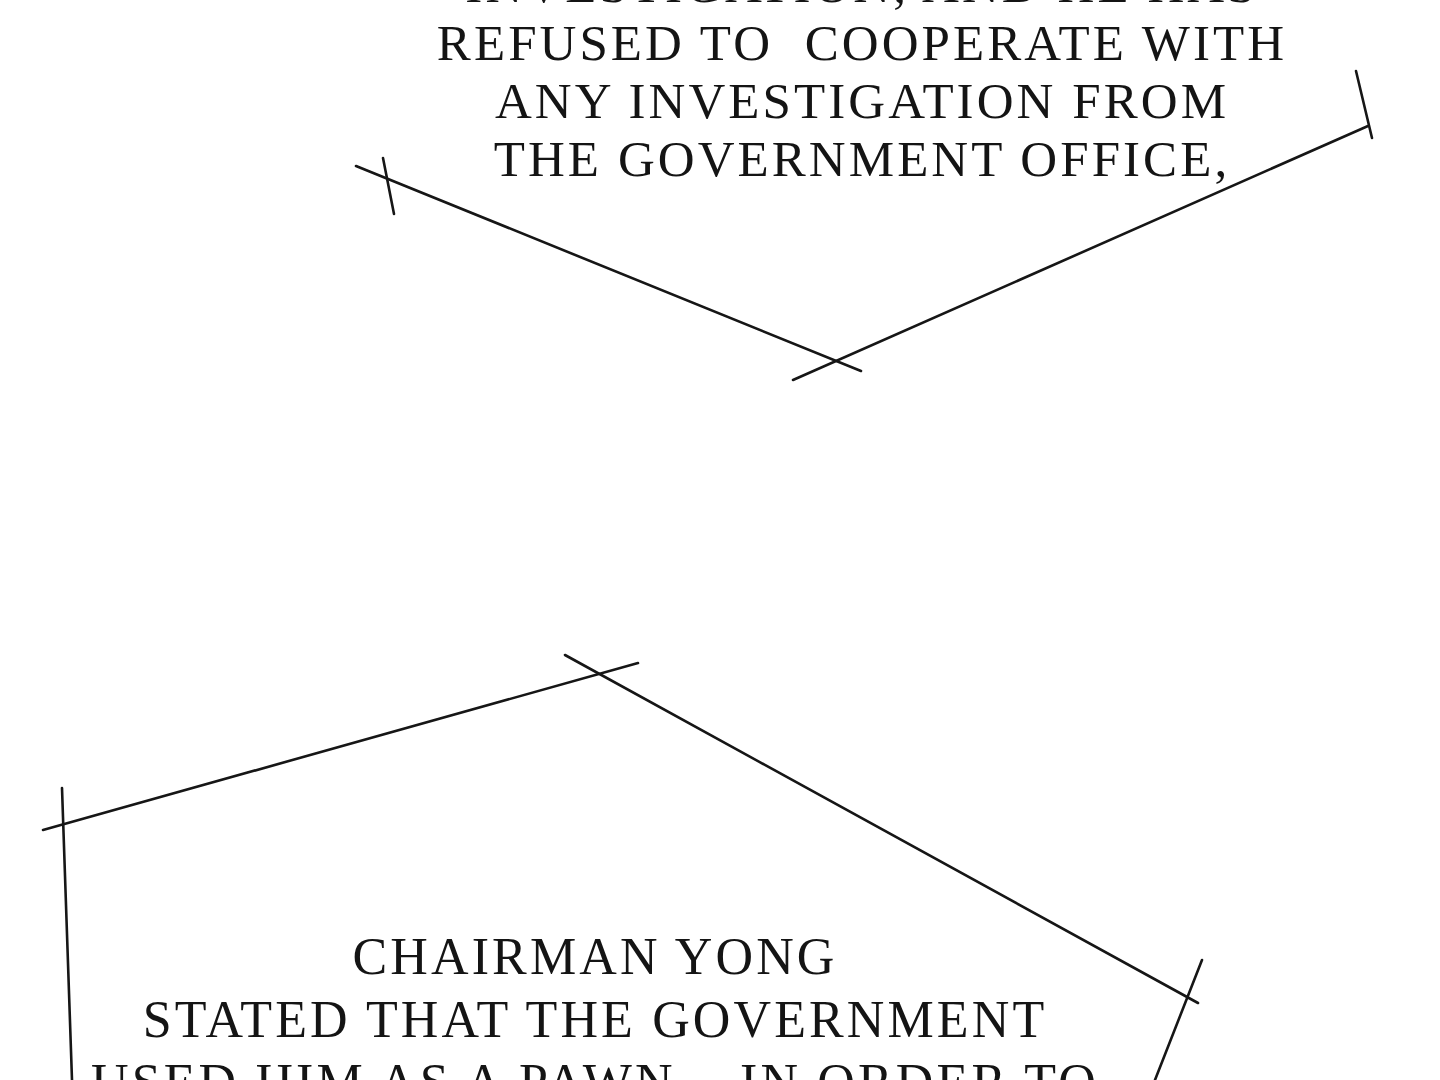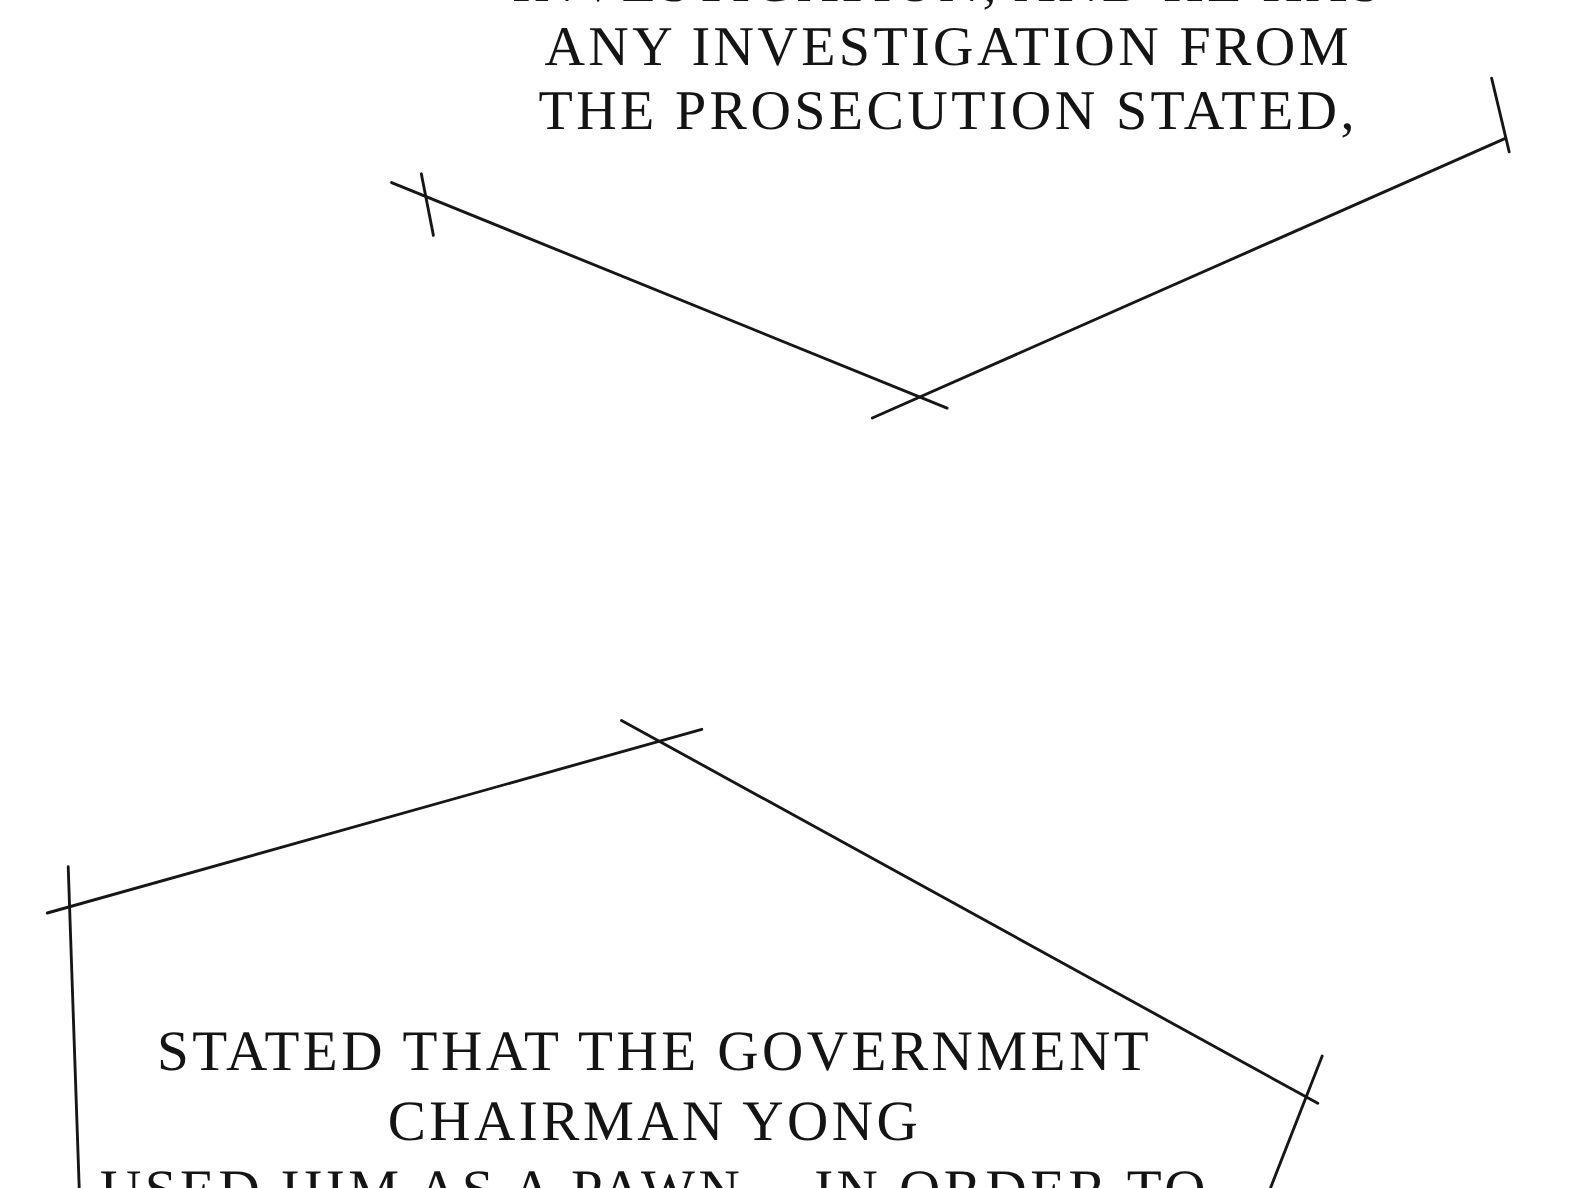--- a/index.html
+++ b/index.html
@@ -65,21 +65,22 @@
   <g>
     <line x1="565" y1="655" x2="1198" y2="1003"></line>
     <line x1="43" y1="830" x2="638" y2="663"></line>
     <line x1="62" y1="788" x2="72" y2="1080"></line>
     <line x1="1202" y1="960" x2="1155" y2="1080"></line>
   </g>
 </svg>
 
 <div id="speech-top" class="speech-text">
   <span class="line">INVESTIGATION, AND HE HAS</span>
+  <span class="line">REFUSED TO  COOPERATE WITH</span>
   <span class="line">ANY INVESTIGATION FROM</span>
-  <span class="line">THE PROSECUTION STATED,</span>
+  <span class="line">THE GOVERNMENT OFFICE,</span>
 </div>
 
 <div id="speech-bottom" class="speech-text">
+  <span class="line">CHAIRMAN YONG</span>
   <span class="line">STATED THAT THE GOVERNMENT</span>
-  <span class="line">CHAIRMAN YONG</span>
   <span class="line">USED HIM AS A PAWN... IN ORDER TO</span>
 </div>
 
 </body></html>

